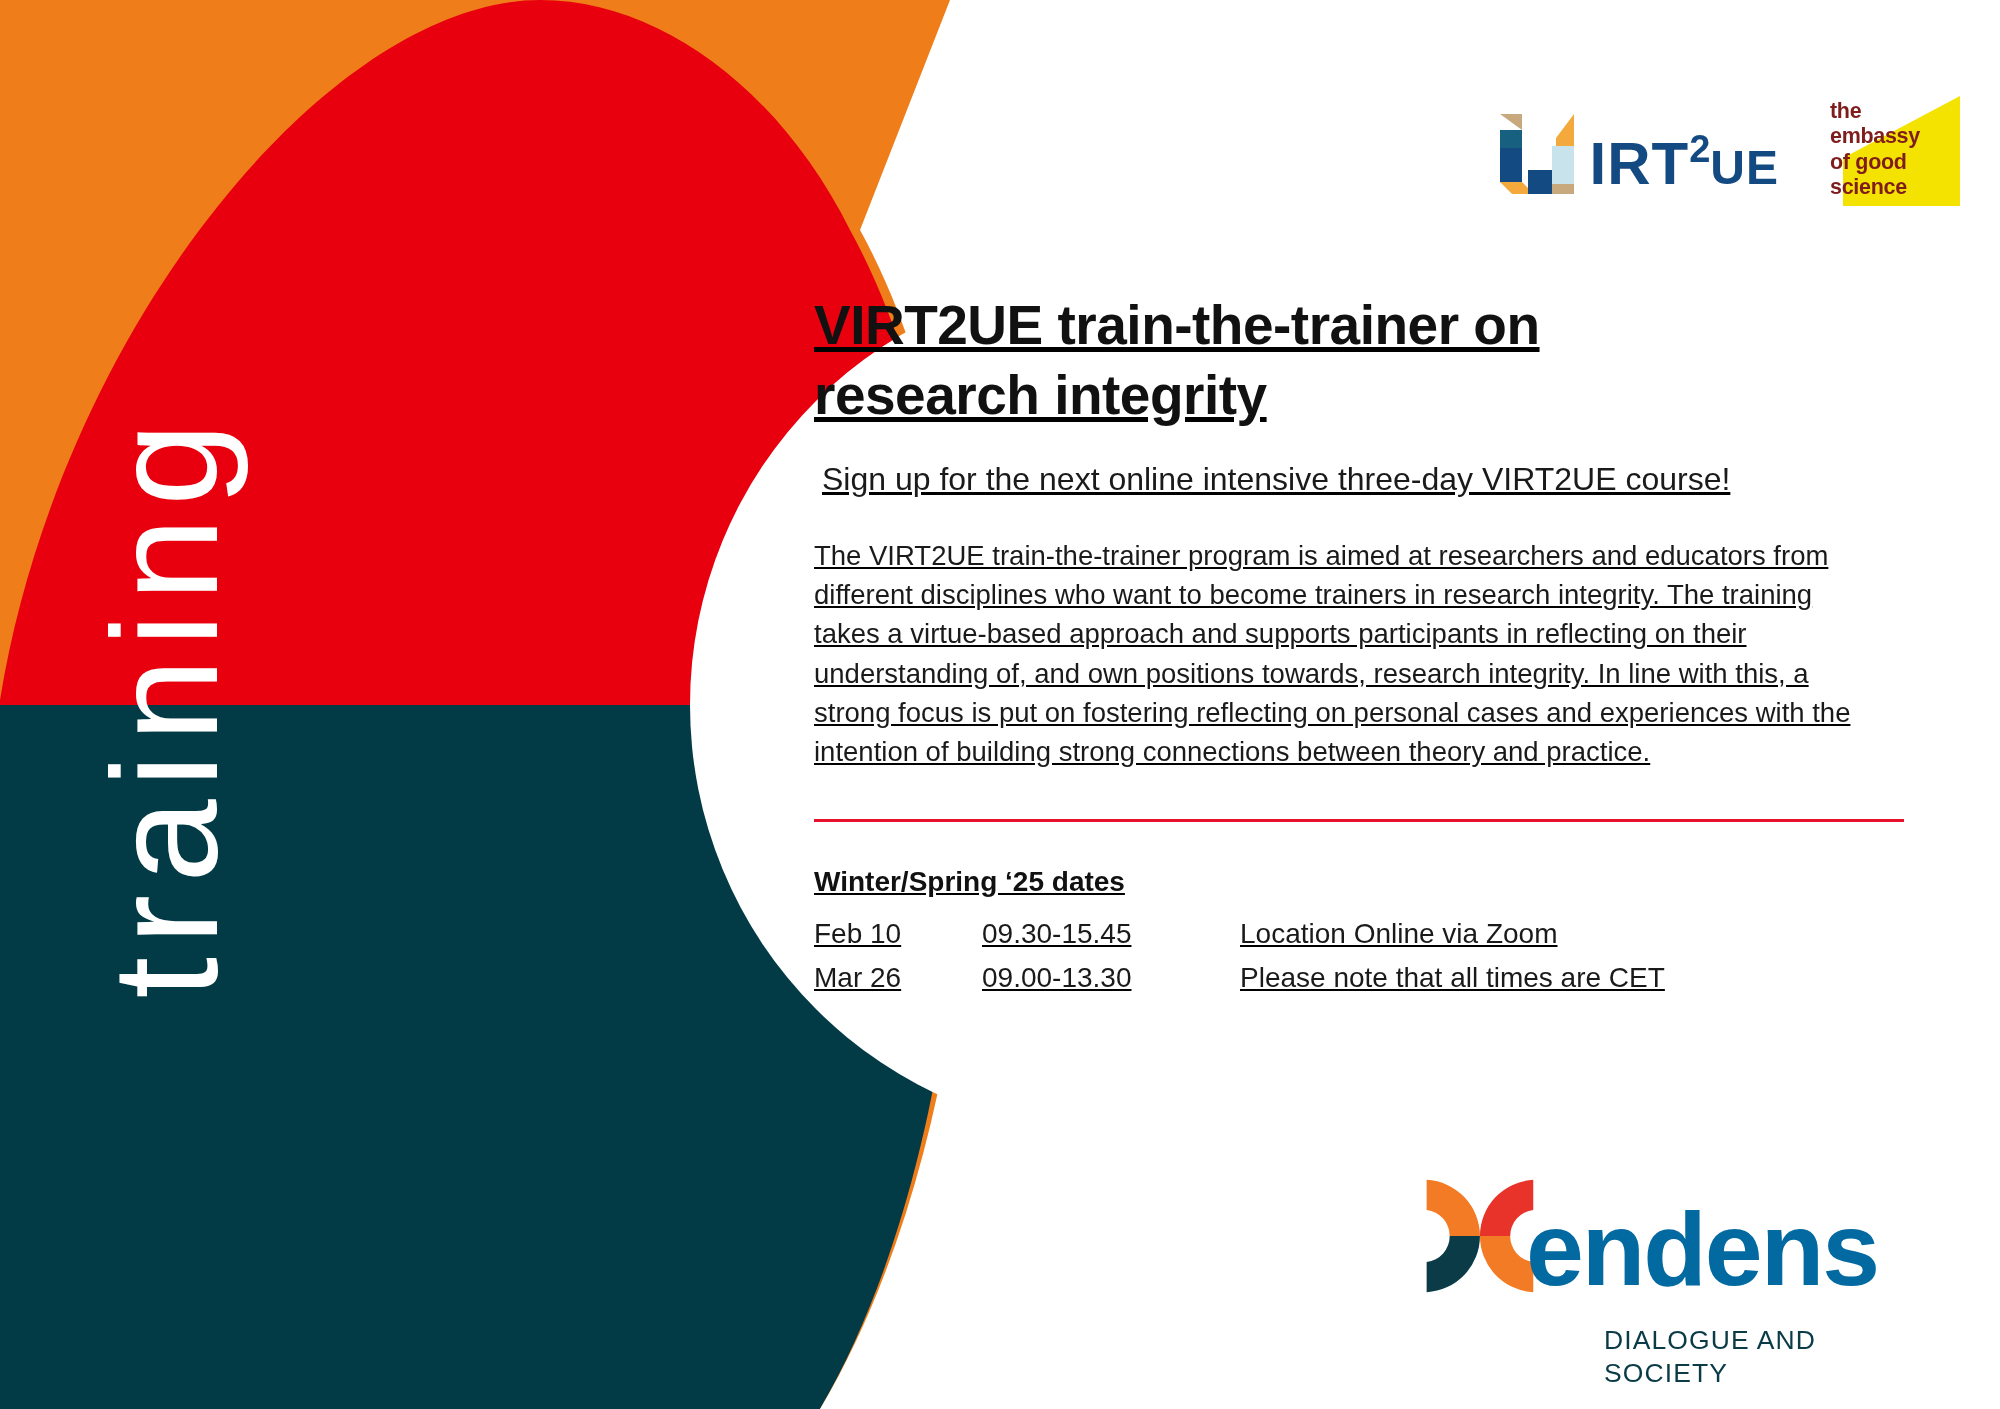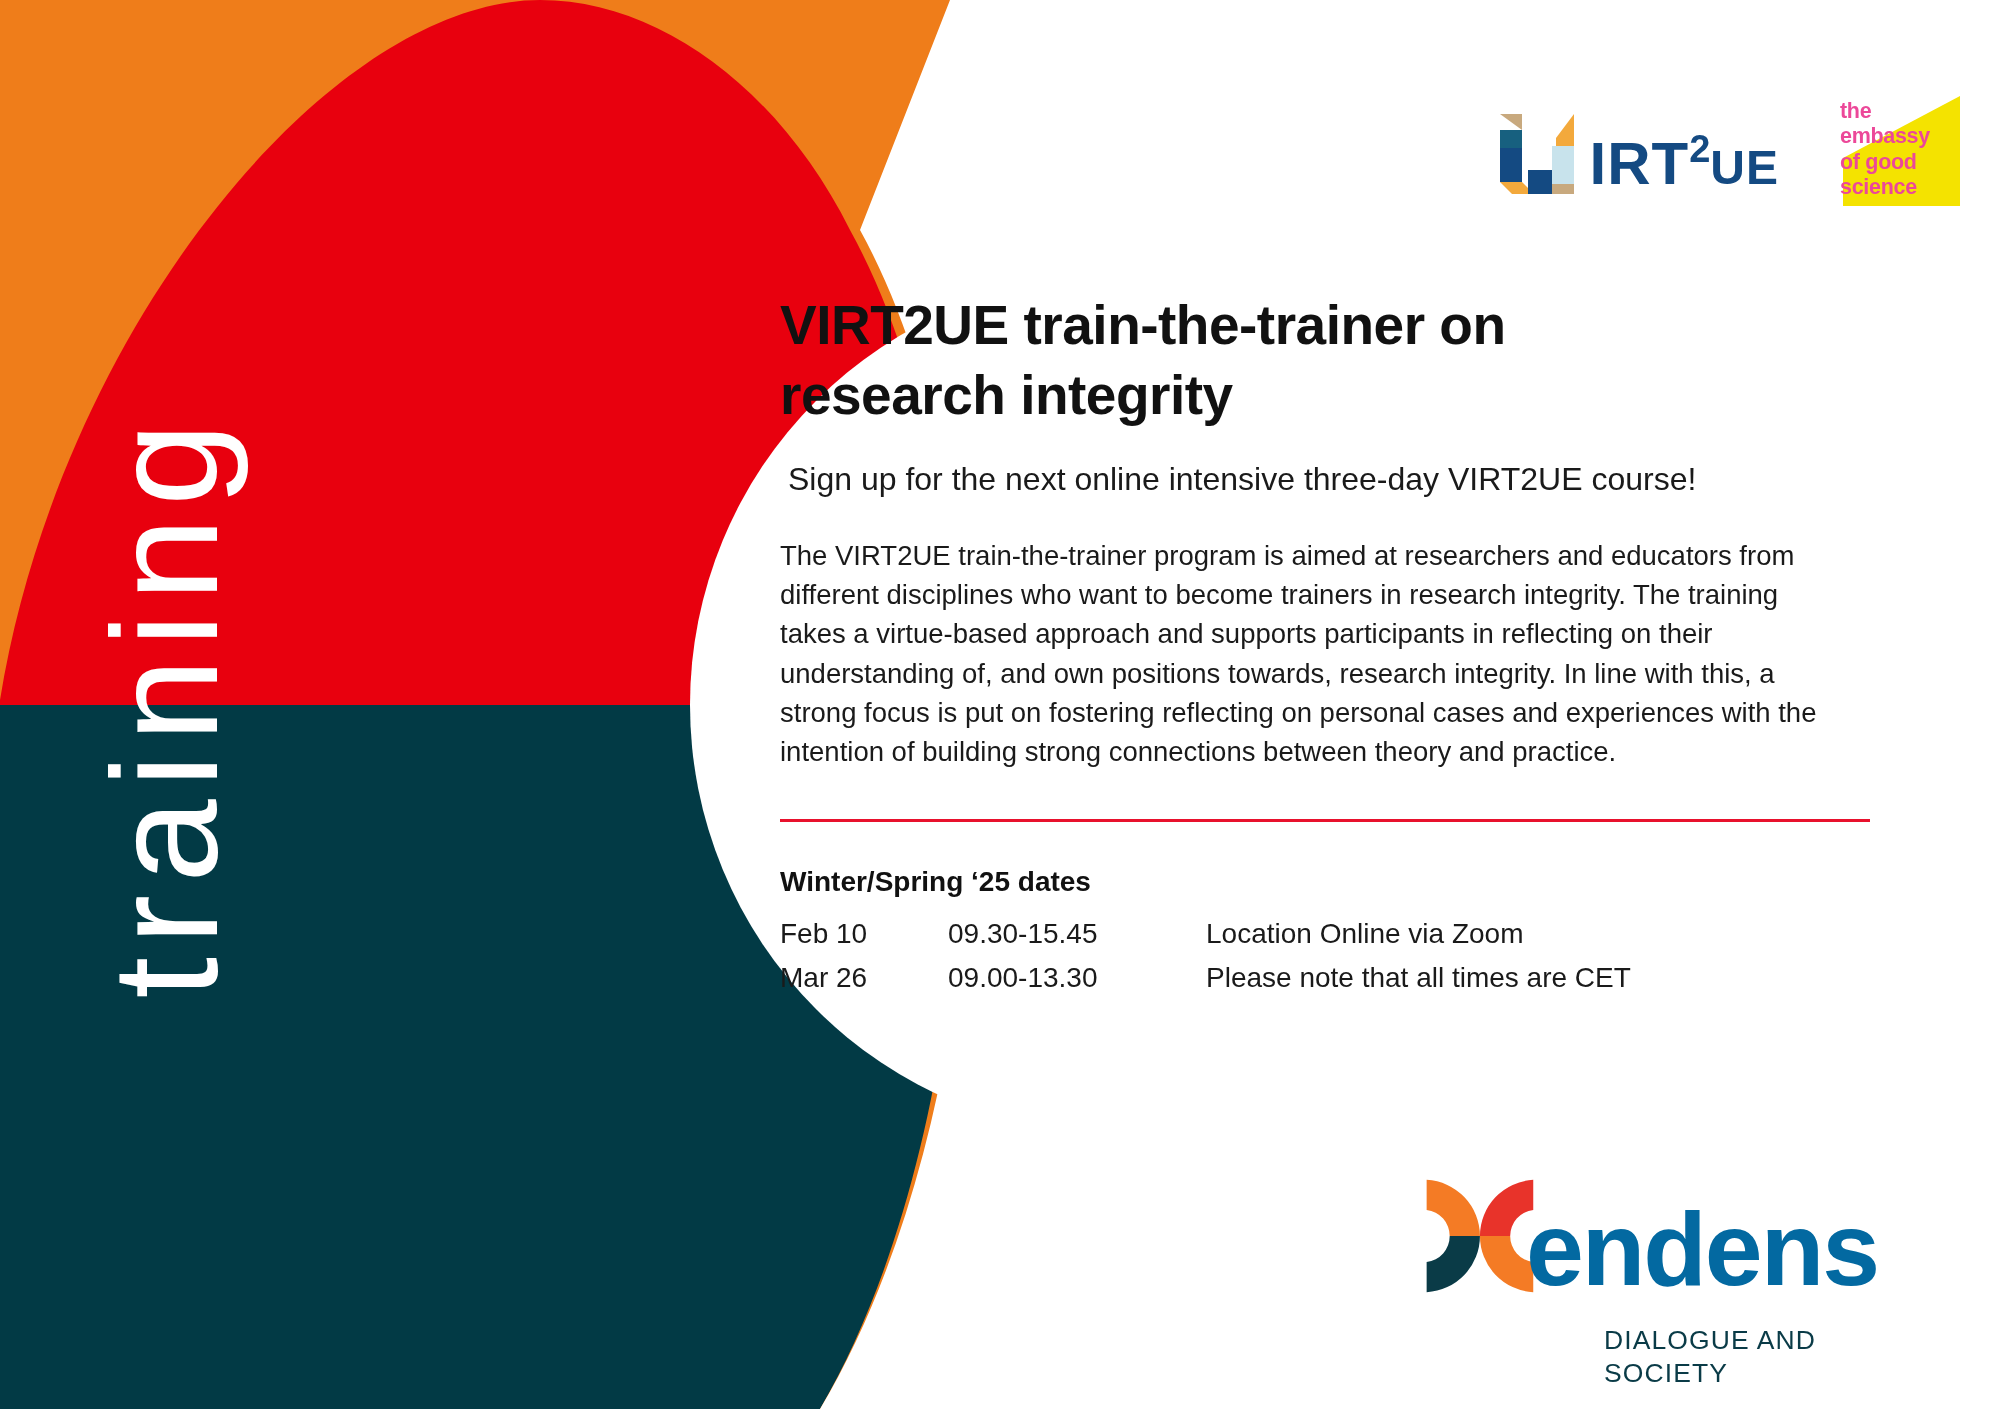--- a/index.html
+++ b/index.html
@@ -85,36 +85,37 @@
   .virt2ue-word .small-ue { font-size: 48px; }
 
   .embassy-logo {
     position: relative;
     width: 135px;
     height: 110px;
   }
   .embassy-logo svg { position: absolute; left: 0; top: 0; }
   .embassy-text {
     position: absolute;
-    left: 15px;
+    left: 5px;
     top: 3px;
     font-family: "Liberation Sans", sans-serif;
     font-weight: bold;
     font-size: 21.5px;
     line-height: 1.18;
-    color: #ec4899;
+    color: #7f1d1d;
     letter-spacing: -0.3px;
   }
 
   
   .content {
     position: absolute;
-    left: 780px;
+    left: 814px;
     top: 290px;
     width: 1090px;
+    text-decoration: underline;
   }
   .title {
     font-family: "Liberation Sans", sans-serif;
     font-weight: bold;
     font-size: 55px;
     line-height: 1.28;
     color: #111111;
     letter-spacing: -0.5px;
     margin: 0;
     max-width: 900px;

